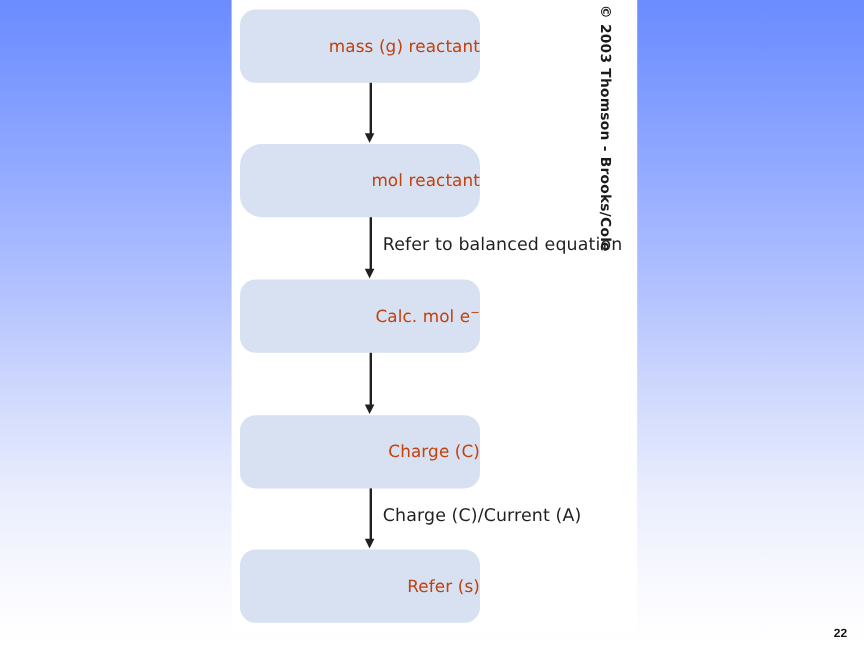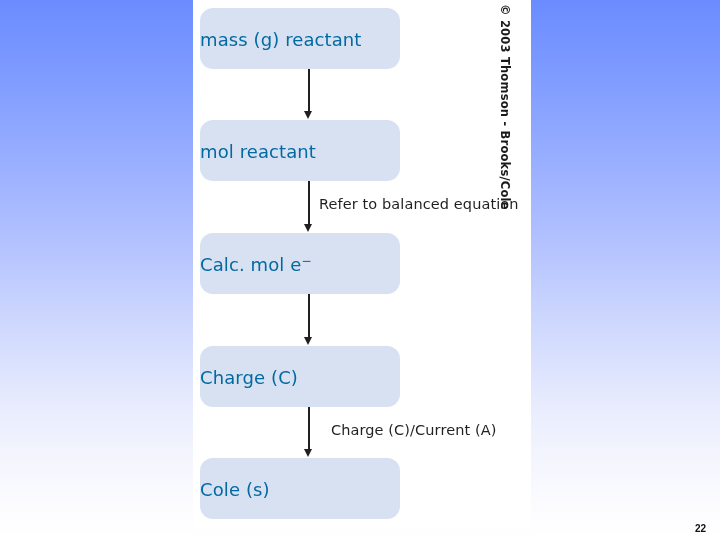--- a/index.html
+++ b/index.html
@@ -50,34 +50,34 @@
     background: #d7e1f1;
     border-radius: 13px;
     box-sizing: border-box;
   }
   .flow-box .box-label {
     position: absolute;
     left: 0;
     right: 0;
     top: 50%;
     transform: translateY(-50%);
-    text-align: left;
-    font-size: 18px;
-    color: #0369a1;
+    text-align: right;
+    font-size: 14px;
+    color: #c2410c;
     letter-spacing: 0.1px;
     white-space: nowrap;
   }
   .flow-box .box-label sup {
     font-size: 0.68em;
     vertical-align: 0.45em;
     line-height: 0;
   }
 
   #box-0 { top: 8px; }
-  #box-1 { top: 120px; }
+  #box-1 { top: 120px; border-radius: 18px; }
   #box-2 { top: 233px; }
   #box-3 { top: 346px; }
   #box-4 { top: 458px; }
 
   
   .flow-arrow {
     position: absolute;
     left: 111px;           
     width: 9px;
   }
@@ -112,21 +112,21 @@
   
   .edge-label {
     position: absolute;
     font-size: 14.5px;
     color: #231f20;
     white-space: nowrap;
     letter-spacing: 0.1px;
   }
   #edge-label-1 { left: 126px; top: 196px; }   
   #edge-label-2 { left: 126px; top: 308px; }
-  #edge-label-3 { left: 126px; top: 422px; margin-left: 12px; }
+  #edge-label-3 { left: 126px; top: 422px; }
 
   
   #copyright {
     position: absolute;
     left: 497px;
     top: 4px;
     width: 16px;
     height: 190px;
     font-size: 11.5px;
     font-weight: bold;
@@ -170,21 +170,21 @@
 
     <div class="flow-box" id="box-3">
       <span class="box-label">Charge (C)</span>
     </div>
 
     <div class="flow-box" id="box-2">
       <span class="box-label"><span>Calc. mol e</span><sup>−</sup></span>
     </div>
 
     <div class="flow-box" id="box-4">
-      <span class="box-label">Cole (s)</span>
+      <span class="box-label">Refer (s)</span>
     </div>
 
     <div class="flow-arrow" id="arrow-0">
       <div class="shaft"></div>
       <div class="head"></div>
     </div>
 
     <div class="flow-arrow" id="arrow-1">
       <div class="shaft"></div>
       <div class="head"></div>

